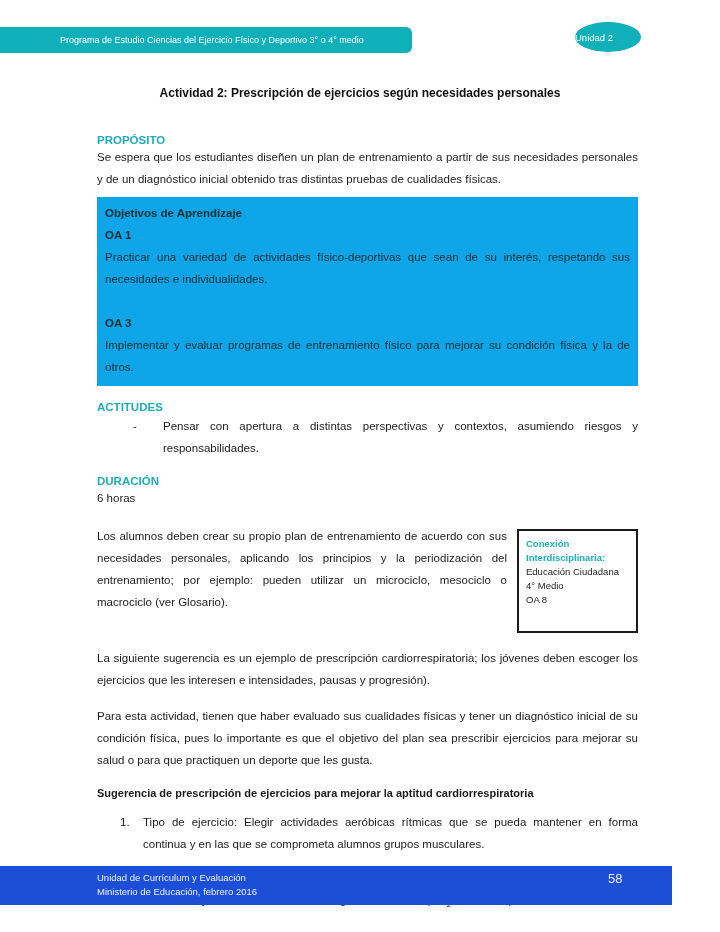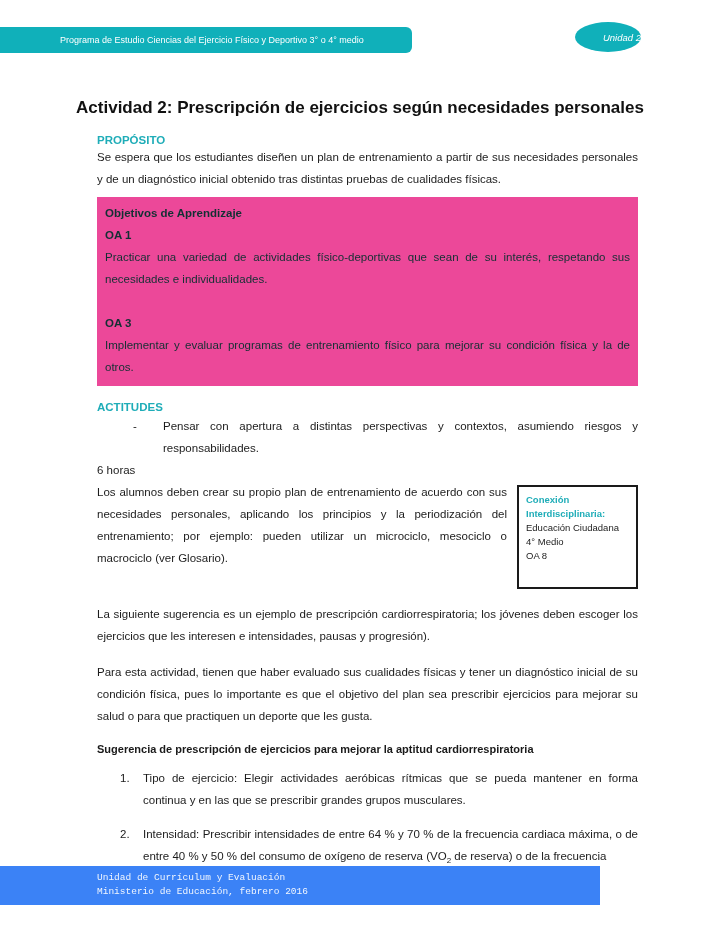--- a/index.html
+++ b/index.html
@@ -27,33 +27,32 @@
     font-size: 9px;
     padding-left: 60px;
     white-space: nowrap;
   }
   .unit-badge {
     position: absolute;
     left: 575px; top: 22px;
     width: 66px; height: 30px;
     background: #10b0ba;
     border-radius: 50%;
-    display: flex; align-items: center; justify-content: flex-end; font-style: italic;
+    display: flex; align-items: center; justify-content: flex-start;
   }
   .unit-badge span { color: #ffffff; font-size: 9.5px; }
   
   .title {
     position: absolute;
     left: 0; top: 86px;
     width: 720px;
     text-align: center;
-    font-size: 17px;
+    font-size: 12px;
     font-weight: bold;
     color: #111111;
-    margin-top: 12px;
   }
   
   .content {
     position: absolute;
     left: 97px; top: 118px;
     width: 541px;
   }
   .teal-heading {
     color: #1fadb8;
     font-weight: bold;
@@ -62,40 +61,40 @@
   }
   .body-text {
     font-size: 11.5px;
     line-height: 22px;
     color: #1c1c1c;
   }
   .justify { text-align: justify; }
   .bold { font-weight: bold; }
   
   .oa-box {
-    background: #ec4899;
+    background: #0ea5e9;
     color: #0d2b2e;
     margin-top: 7px;
     padding: 5px 8px 8px 8px;
     width: 541px;
   }
   .oa-box .body-text { color: #123033; }
   .oa-spacer { height: 22px; }
   
   .bullet-row { display: flex; margin-top: 2px; }
   .bullet-dash {
     width: 66px;
     padding-left: 36px;
     flex-shrink: 0;
     font-size: 11.5px;
     line-height: 22px;
   }
   
   .desarrollo-heading { margin-top: 32px; }
-  .dev-row { display: flex; align-items: flex-start; justify-content: space-between; }
+  .dev-row { display: flex; margin-top: 16px; align-items: flex-start; justify-content: space-between; }
   .dev-row .para { flex: 1; padding-right: 10px; }
   .conexion-box {
     width: 121px;
     flex-shrink: 0;
     border: 2px solid #1a1a1a;
     padding: 6px 7px 24px 7px;
     font-size: 9.5px;
     line-height: 14px;
     margin-top: 4px;
   }
@@ -115,23 +114,22 @@
     flex-shrink: 0;
     font-size: 11.5px;
     line-height: 22px;
   }
   .num-item .body-text { flex: 1; }
   sub { font-size: 8px; }
   
   .footer {
     position: absolute;
     left: 0; top: 866px;
-    width: 600px; height: 39px;
-    background: #3b82f6;
-    font-family: Liberation Mono, monospace;
+    width: 672px; height: 39px;
+    background: #1d4ed8;
   }
   .footer-lines {
     position: absolute;
     left: 97px; top: 5px;
     color: rgba(255,255,255,0.92);
     font-size: 9.5px;
     line-height: 14px;
   }
   .footer-page {
     position: absolute;
@@ -167,41 +165,42 @@
       <div class="body-text bold">OA 3</div>
       <p class="body-text justify">Implementar y evaluar programas de entrenamiento físico para mejorar su condición física y la de otros.</p>
     </div>
 
     <div class="teal-heading" style="margin-top:15px;">ACTITUDES</div>
     <div class="bullet-row">
       <span class="bullet-dash">-</span>
       <p class="body-text justify">Pensar con apertura a distintas perspectivas y contextos, asumiendo riesgos y responsabilidades.</p>
     </div>
 
+    <div class="teal-heading">DURACIÓN</div>
     <p class="body-text">6 horas</p>
 
 
     <div class="dev-row">
       <p class="body-text justify para">Los alumnos deben crear su propio plan de entrenamiento de acuerdo con sus necesidades personales, aplicando los principios y la periodización del entrenamiento; por ejemplo: pueden utilizar un microciclo, mesociclo o macrociclo (ver Glosario).</p>
       <div class="conexion-box">
         <span class="conexion-heading">Conexión Interdisciplinaria:</span>
         <span class="conexion-line">Educación Ciudadana</span>
         <span class="conexion-line">4° Medio</span>
         <span class="conexion-line">OA 8</span>
       </div>
     </div>
 
     <p class="body-text justify para-gap">La siguiente sugerencia es un ejemplo de prescripción cardiorrespiratoria; los jóvenes deben escoger los ejercicios que les interesen e intensidades, pausas y progresión).</p>
     <p class="body-text justify para-gap">Para esta actividad, tienen que haber evaluado sus cualidades físicas y tener un diagnóstico inicial de su condición física, pues lo importante es que el objetivo del plan sea prescribir ejercicios para mejorar su salud o para que practiquen un deporte que les gusta.</p>
 
     <div class="sugerencia-heading">Sugerencia de prescripción de ejercicios para mejorar la aptitud cardiorrespiratoria</div>
 
     <div class="num-item">
       <span class="num-label">1.</span>
-      <p class="body-text justify">Tipo de ejercicio: Elegir actividades aeróbicas rítmicas que se pueda mantener en forma continua y en las que se prescribir grandes grupos musculares.</p>
+      <p class="body-text justify">Tipo de ejercicio: Elegir actividades aeróbicas rítmicas que se pueda mantener en forma continua y en las que se comprometa alumnos grupos musculares.</p>
     </div>
 
     <div class="num-item">
       <span class="num-label">2.</span>
       <p class="body-text justify"><span>Intensidad: Prescribir intensidades de entre 64 % y 70 % de la frecuencia cardiaca máxima, o de entre 40 % y 50 % del consumo de oxígeno de reserva (VO</span><sub>2</sub><span> de reserva) o de la frecuencia</span></p>
     </div>
 
   </div>
 
   <div class="footer">

